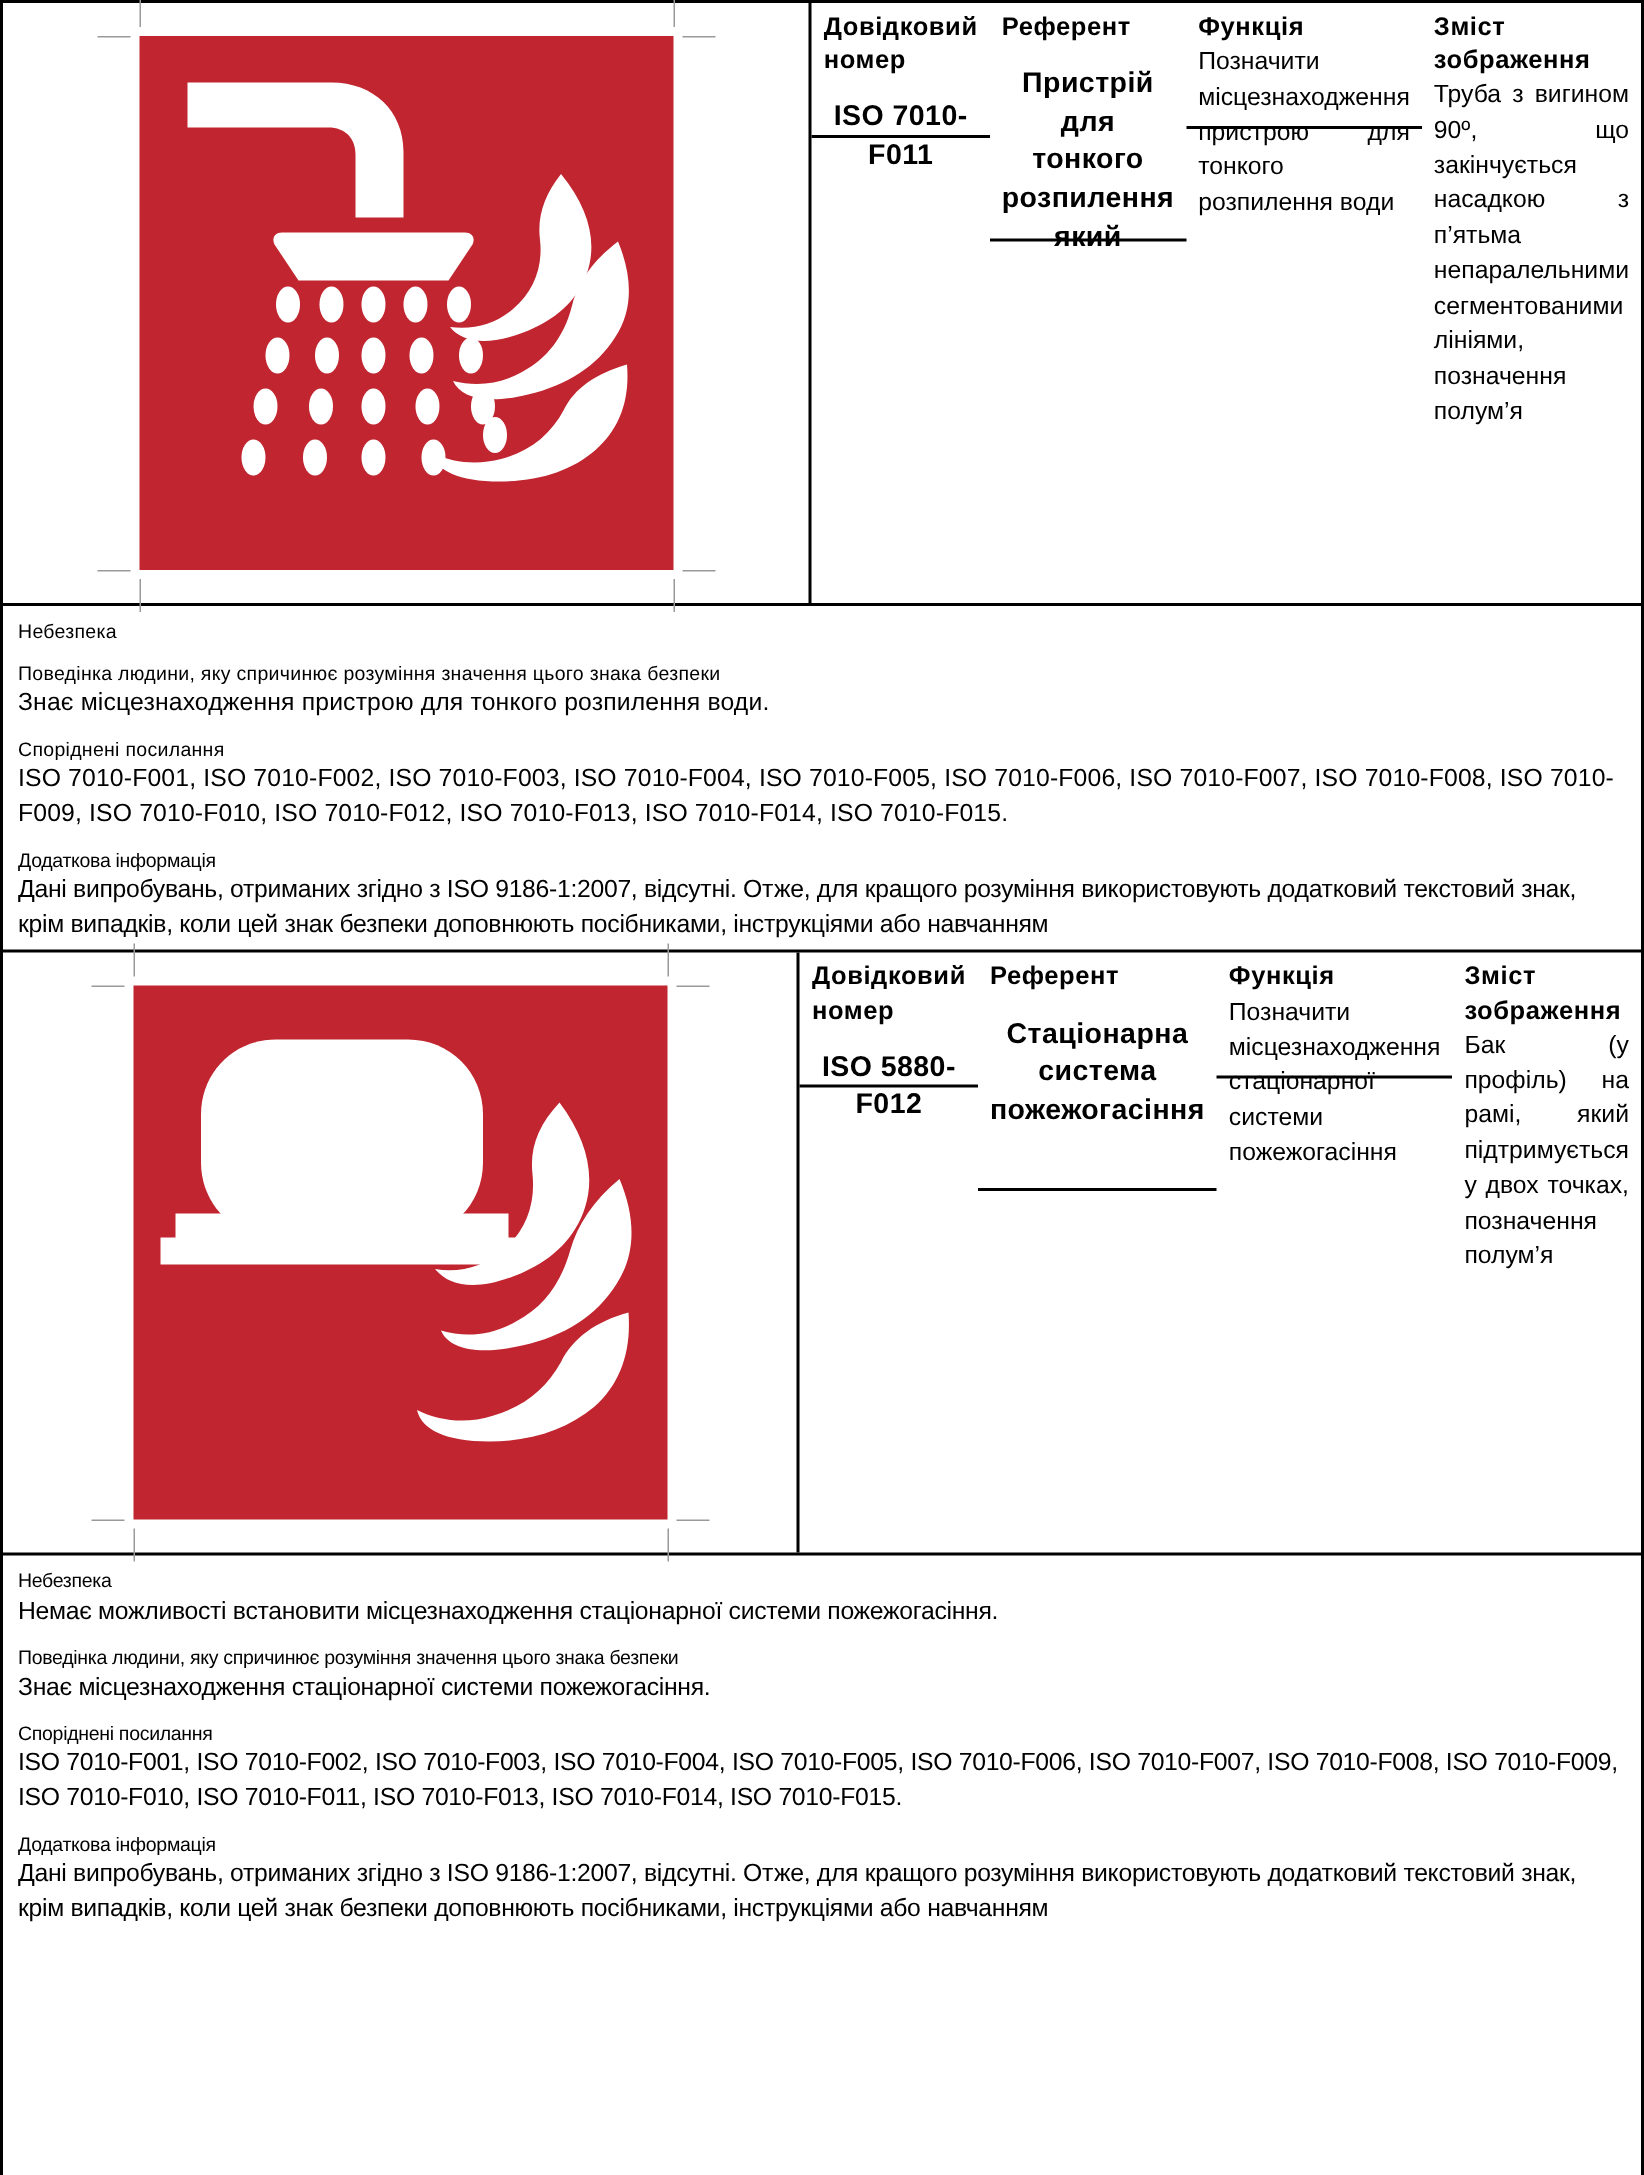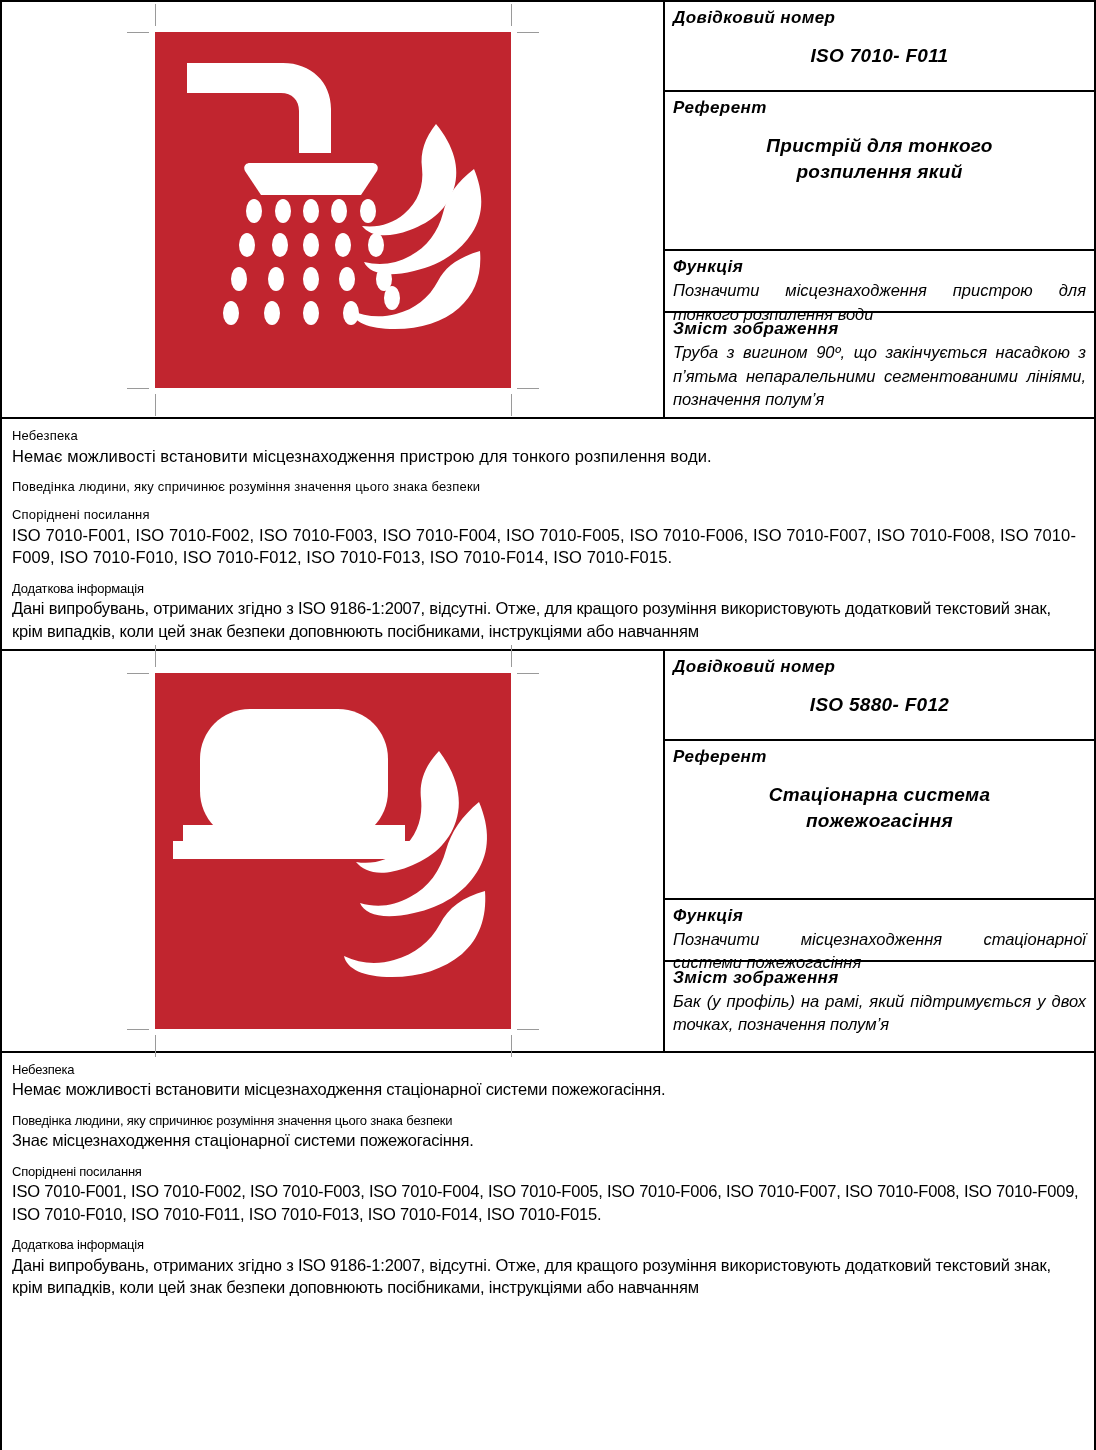--- a/index.html
+++ b/index.html
@@ -36,22 +36,21 @@
     border-right: 2px solid #000;
     position: relative;
     display: flex;
     align-items: center;
     justify-content: center;
   }
   .meta-cell {
     flex: 1;
     box-sizing: border-box;
     display: flex;
-    flex-direction: column;
-    font-style: italic;
+    flex-direction: row;
   }
   .meta-row {
     box-sizing: border-box;
     border-bottom: 2px solid #000;
     padding: 5px 8px 6px 8px;
   }
   .meta-row:last-child { border-bottom: none; }
 
   .mlabel {
     font-weight: bold;
@@ -68,21 +67,21 @@
     letter-spacing: .3px;
   }
   .mvalue {
     font-size: 16.5px;
     line-height: 1.42;
     text-align: justify;
     margin-top: 1px;
   }
   .row-ref      { height: 90px; }
   .row-referent { height: 159px; }
-  .row-function { height: 62px; }
+  .row-function { height: 84px; }
   .row-content  { flex: 1; }
 
   
   .sign-wrap {
     position: relative;
     width: 400px;
     height: 400px;
   }
   .crop {
     position: absolute;
@@ -207,24 +206,24 @@
       <div class="meta-row row-content">
         <div class="mlabel">Зміст зображення</div>
         <div class="mvalue">Труба з вигином 90º, що закінчується насадкою з п’ятьма непаралельними сегментованими лініями, позначення полум’я</div>
       </div>
     </div>
   </div>
 
   <div class="narrative">
     <div class="n-group">
       <div class="n-head">Небезпека</div>
-      <div class="n-body">Немає можливості встановити місцезнаходження пристрою для тонкого розпилення води.</div>
     </div>
     <div class="n-group">
       <div class="n-head">Поведінка людини, яку спричинює розуміння значення цього знака безпеки</div>
+      <div class="n-body">Знає місцезнаходження пристрою для тонкого розпилення води.</div>
     </div>
     <div class="n-group">
       <div class="n-head">Споріднені посилання</div>
       <div class="n-body refs">ISO 7010-F001, ISO 7010-F002, ISO 7010-F003, ISO 7010-F004, ISO 7010-F005, ISO 7010-F006, ISO 7010-F007, ISO 7010-F008, ISO 7010-F009, ISO 7010-F010, ISO 7010-F012, ISO 7010-F013, ISO 7010-F014, ISO 7010-F015.</div>
     </div>
     <div class="n-group n-narrow">
       <div class="n-head">Додаткова інформація</div>
       <div class="n-body">Дані випробувань, отриманих згідно з ISO 9186-1:2007, відсутні. Отже, для кращого розуміння використовують додатковий текстовий знак, крім випадків, коли цей знак безпеки доповнюють посібниками, інструкціями або навчанням</div>
     </div>
   </div>

